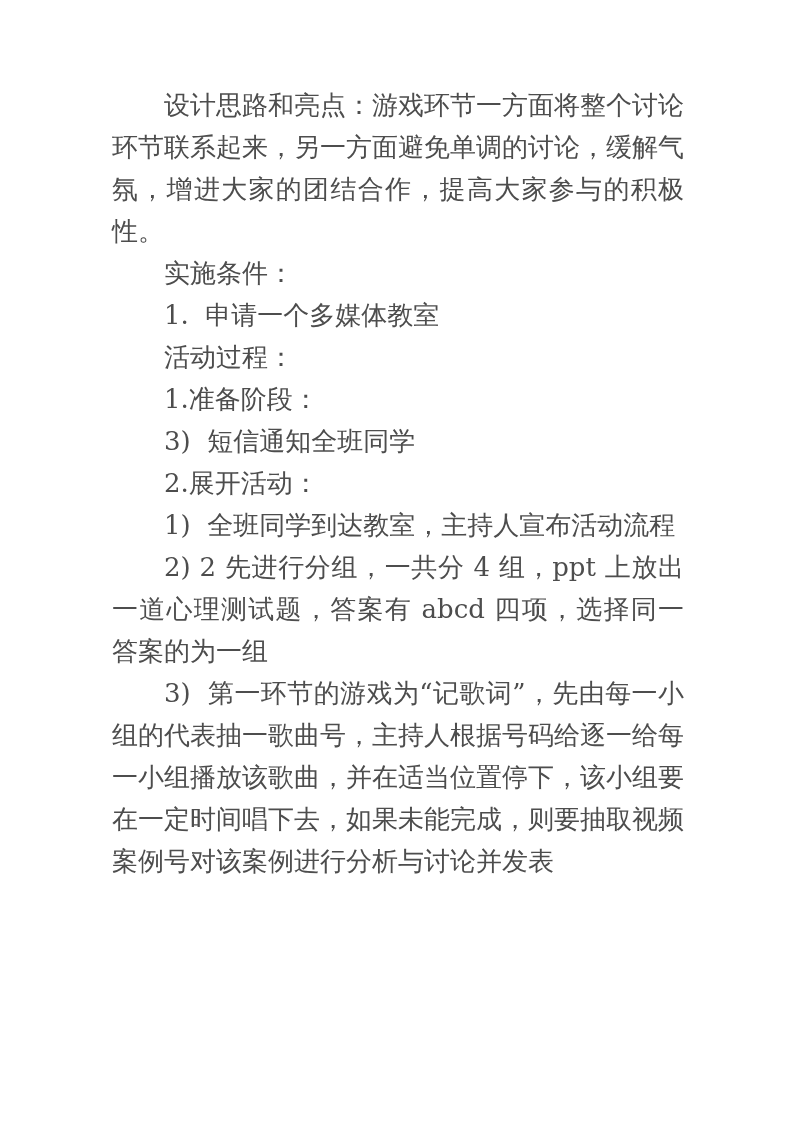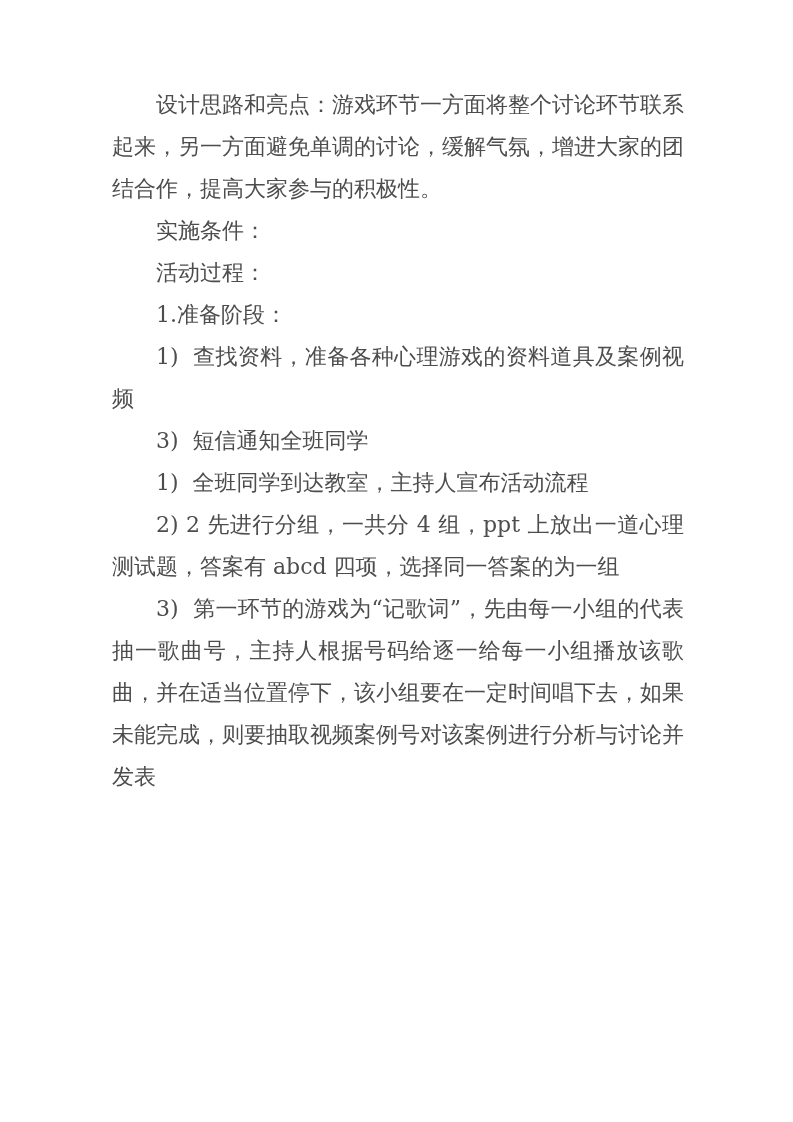--- a/index.html
+++ b/index.html
@@ -12,41 +12,42 @@
     width: 793px;
     height: 1122px;
     background: #ffffff;
     overflow: hidden;
   }
   .doc-content {
     position: absolute;
     left: 112px;
     top: 84px;
     width: 572px;
-    font-size: 22px;
+    font-size: 26px;
     line-height: 42px;
     color: #4d4d4d;
     text-align: justify;
     letter-spacing: 0px;
   }
   .doc-content p {
     margin: 0;
     text-indent: 2em;
     white-space: pre-wrap;
     word-break: break-all;
   }
 </style>
 </head>
 <body>
 
 <div class="page">
   <div class="doc-content">
     <p>设计思路和亮点：游戏环节一方面将整个讨论环节联系起来，另一方面避免单调的讨论，缓解气氛，增进大家的团结合作，提高大家参与的积极性。</p>
     <p>实施条件：</p>
+    <p>1.  申请一个多媒体教室</p>
     <p>活动过程：</p>
     <p>1.准备阶段：</p>
-    <p>1)  查找资料，准备各种心理游戏的资料道具及案例视频</p>
     <p>3)  短信通知全班同学</p>
+    <p>2.展开活动：</p>
     <p>1)  全班同学到达教室，主持人宣布活动流程</p>
     <p>2) 2 先进行分组，一共分 4 组，ppt 上放出一道心理测试题，答案有 abcd 四项，选择同一答案的为一组</p>
     <p>3)  第一环节的游戏为“记歌词”，先由每一小组的代表抽一歌曲号，主持人根据号码给逐一给每一小组播放该歌曲，并在适当位置停下，该小组要在一定时间唱下去，如果未能完成，则要抽取视频案例号对该案例进行分析与讨论并发表</p>
   </div>
 </div>
 
 </body></html>

